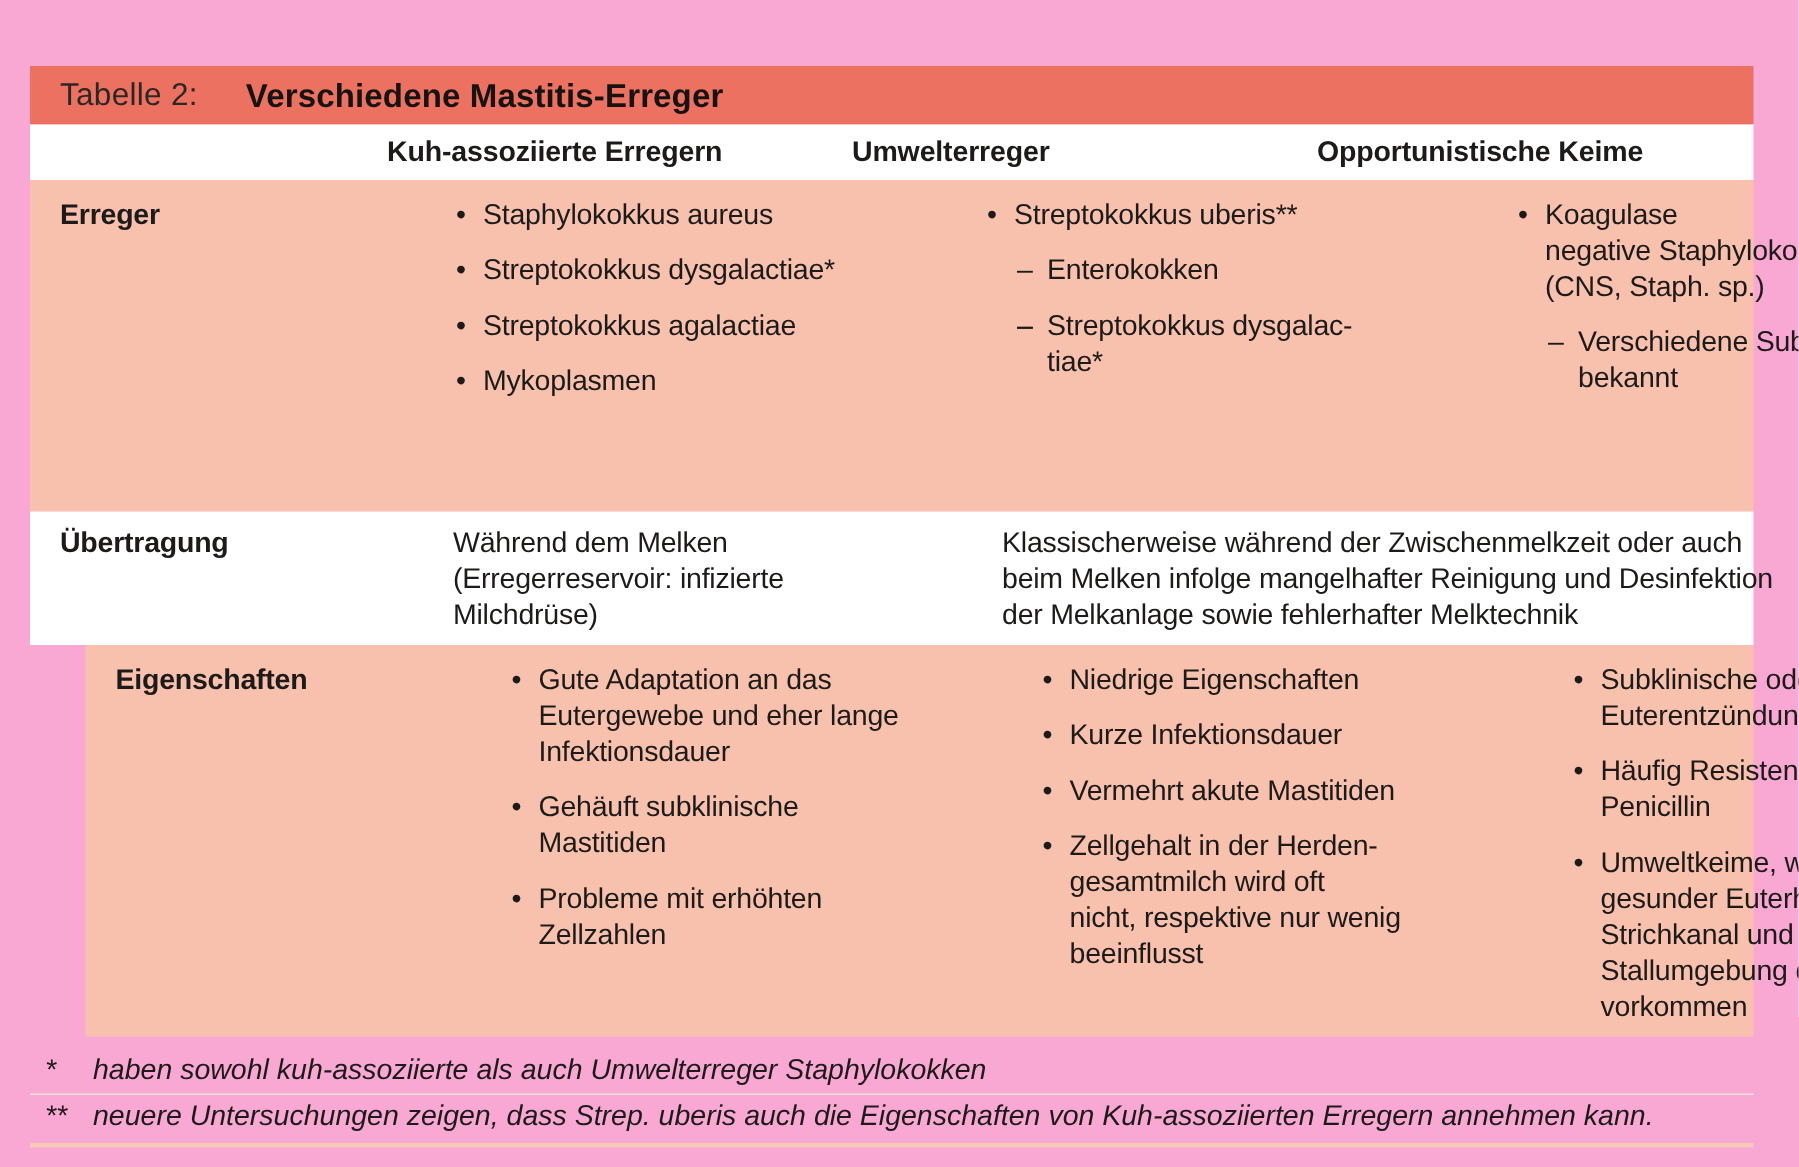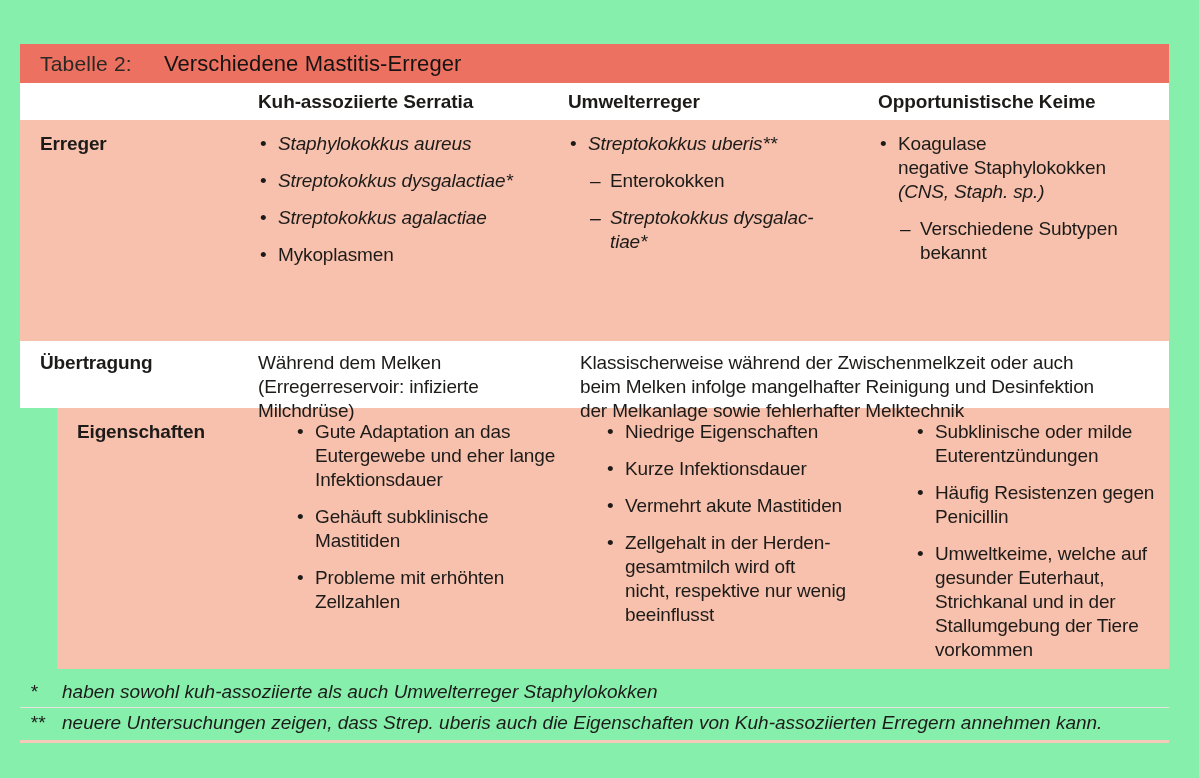--- a/index.html
+++ b/index.html
@@ -3,55 +3,55 @@
 <meta charset="utf-8">
 <style>
   html, body { margin: 0; padding: 0; }
   body {
     width: 1199px; height: 778px;
     background: #ffffff;
     font-family: "Liberation Sans", sans-serif;
     color: #1d1b19;
     overflow: hidden;
   }
-  .page { position: relative; width: 1199px; height: 778px; background: #86efac; }
+  .page { position: relative; width: 1199px; height: 778px; background: #f9a8d4; }
   .tbl { position: absolute; left: 20px; top: 44px; width: 1149px; }
 
   .title-bar {
     height: 39px; background: #ec7161;
     display: flex; align-items: center;
     padding-left: 20px; box-sizing: border-box;
   }
   .t-label { font-size: 21px; color: #2b2824; letter-spacing: 0.2px; }
-  .t-title { font-size: 22px; font-weight: normal; color: #161412; margin-left: 32px; letter-spacing: 0.1px; }
+  .t-title { font-size: 22px; font-weight: bold; color: #161412; margin-left: 32px; letter-spacing: 0.1px; }
 
   .grid {
     display: grid;
     grid-template-columns: 238px 310px 310px 291px;
     box-sizing: border-box;
   }
   .cell { box-sizing: border-box; padding-right: 14px; }
 
   .head-row { height: 37px; align-items: center; background: #ffffff; }
   .col-head { font-weight: bold; font-size: 19px; letter-spacing: -0.1px; }
 
-  .row { font-size: 19px; line-height: 24px; letter-spacing: -0.15px; }
+  .row { font-size: 19px; line-height: 24px; letter-spacing: -0.15px; gap: 44px; }
   .salmon { background: #f7c1ad; }
   .row-erreger { height: 221px; padding-top: 12px; }
-  .row-uebertragung { height: 67px; padding-top: 10px; background: #ffffff; }
+  .row-uebertragung { height: 89px; padding-top: 10px; background: #ffffff; }
   .row-eigenschaften { height: 261px; padding-top: 12px; margin-left: 37px; }
 
   .row-label { font-weight: bold; padding-left: 20px; }
 
   .li { position: relative; padding-left: 20px; margin-bottom: 13px; }
   .li .marker { position: absolute; left: 2px; }
   .li.sub { padding-left: 42px; }
   .li.sub .marker { left: 22px; }
   .li-text { white-space: pre-line; display: inline-block; vertical-align: top; }
-  .italic { font-style: italic; }
+  .italic { }
   .block { display: block; white-space: pre-line; }
   .pre { white-space: pre-line; }
   .span2 { grid-column: 3 / 5; padding-right: 6px; margin-left: 12px; }
 
   .footnotes { padding-top: 11px; font-style: italic; font-size: 19px; }
   .footnote { display: flex; line-height: 24px; padding-left: 10px; }
   .fn-marker { width: 32px; flex-shrink: 0; }
   .fn-divider { height: 1px; background: #e7e2de; margin: 3px 0; }
   .footnote-2 { margin-top: 2px; }
   .bottom-rule { height: 3px; background: #f6cab7; margin-top: 5px; }
@@ -62,21 +62,21 @@
 <div class="page">
   <div class="tbl">
 
     <div class="title-bar">
       <span class="t-label">Tabelle 2:</span>
       <span class="t-title">Verschiedene Mastitis-Erreger</span>
     </div>
 
     <div class="grid head-row">
       <div class="cell"></div>
-      <div class="cell col-head">Kuh-assoziierte Serratia</div>
+      <div class="cell col-head">Kuh-assoziierte Erregern</div>
       <div class="cell col-head">Umwelterreger</div>
       <div class="cell col-head">Opportunistische Keime</div>
     </div>
 
     <div class="grid row salmon row-erreger">
       <div class="cell row-label">Erreger</div>
 
       <div class="cell">
         <div class="li">
           <span class="marker">•</span>

